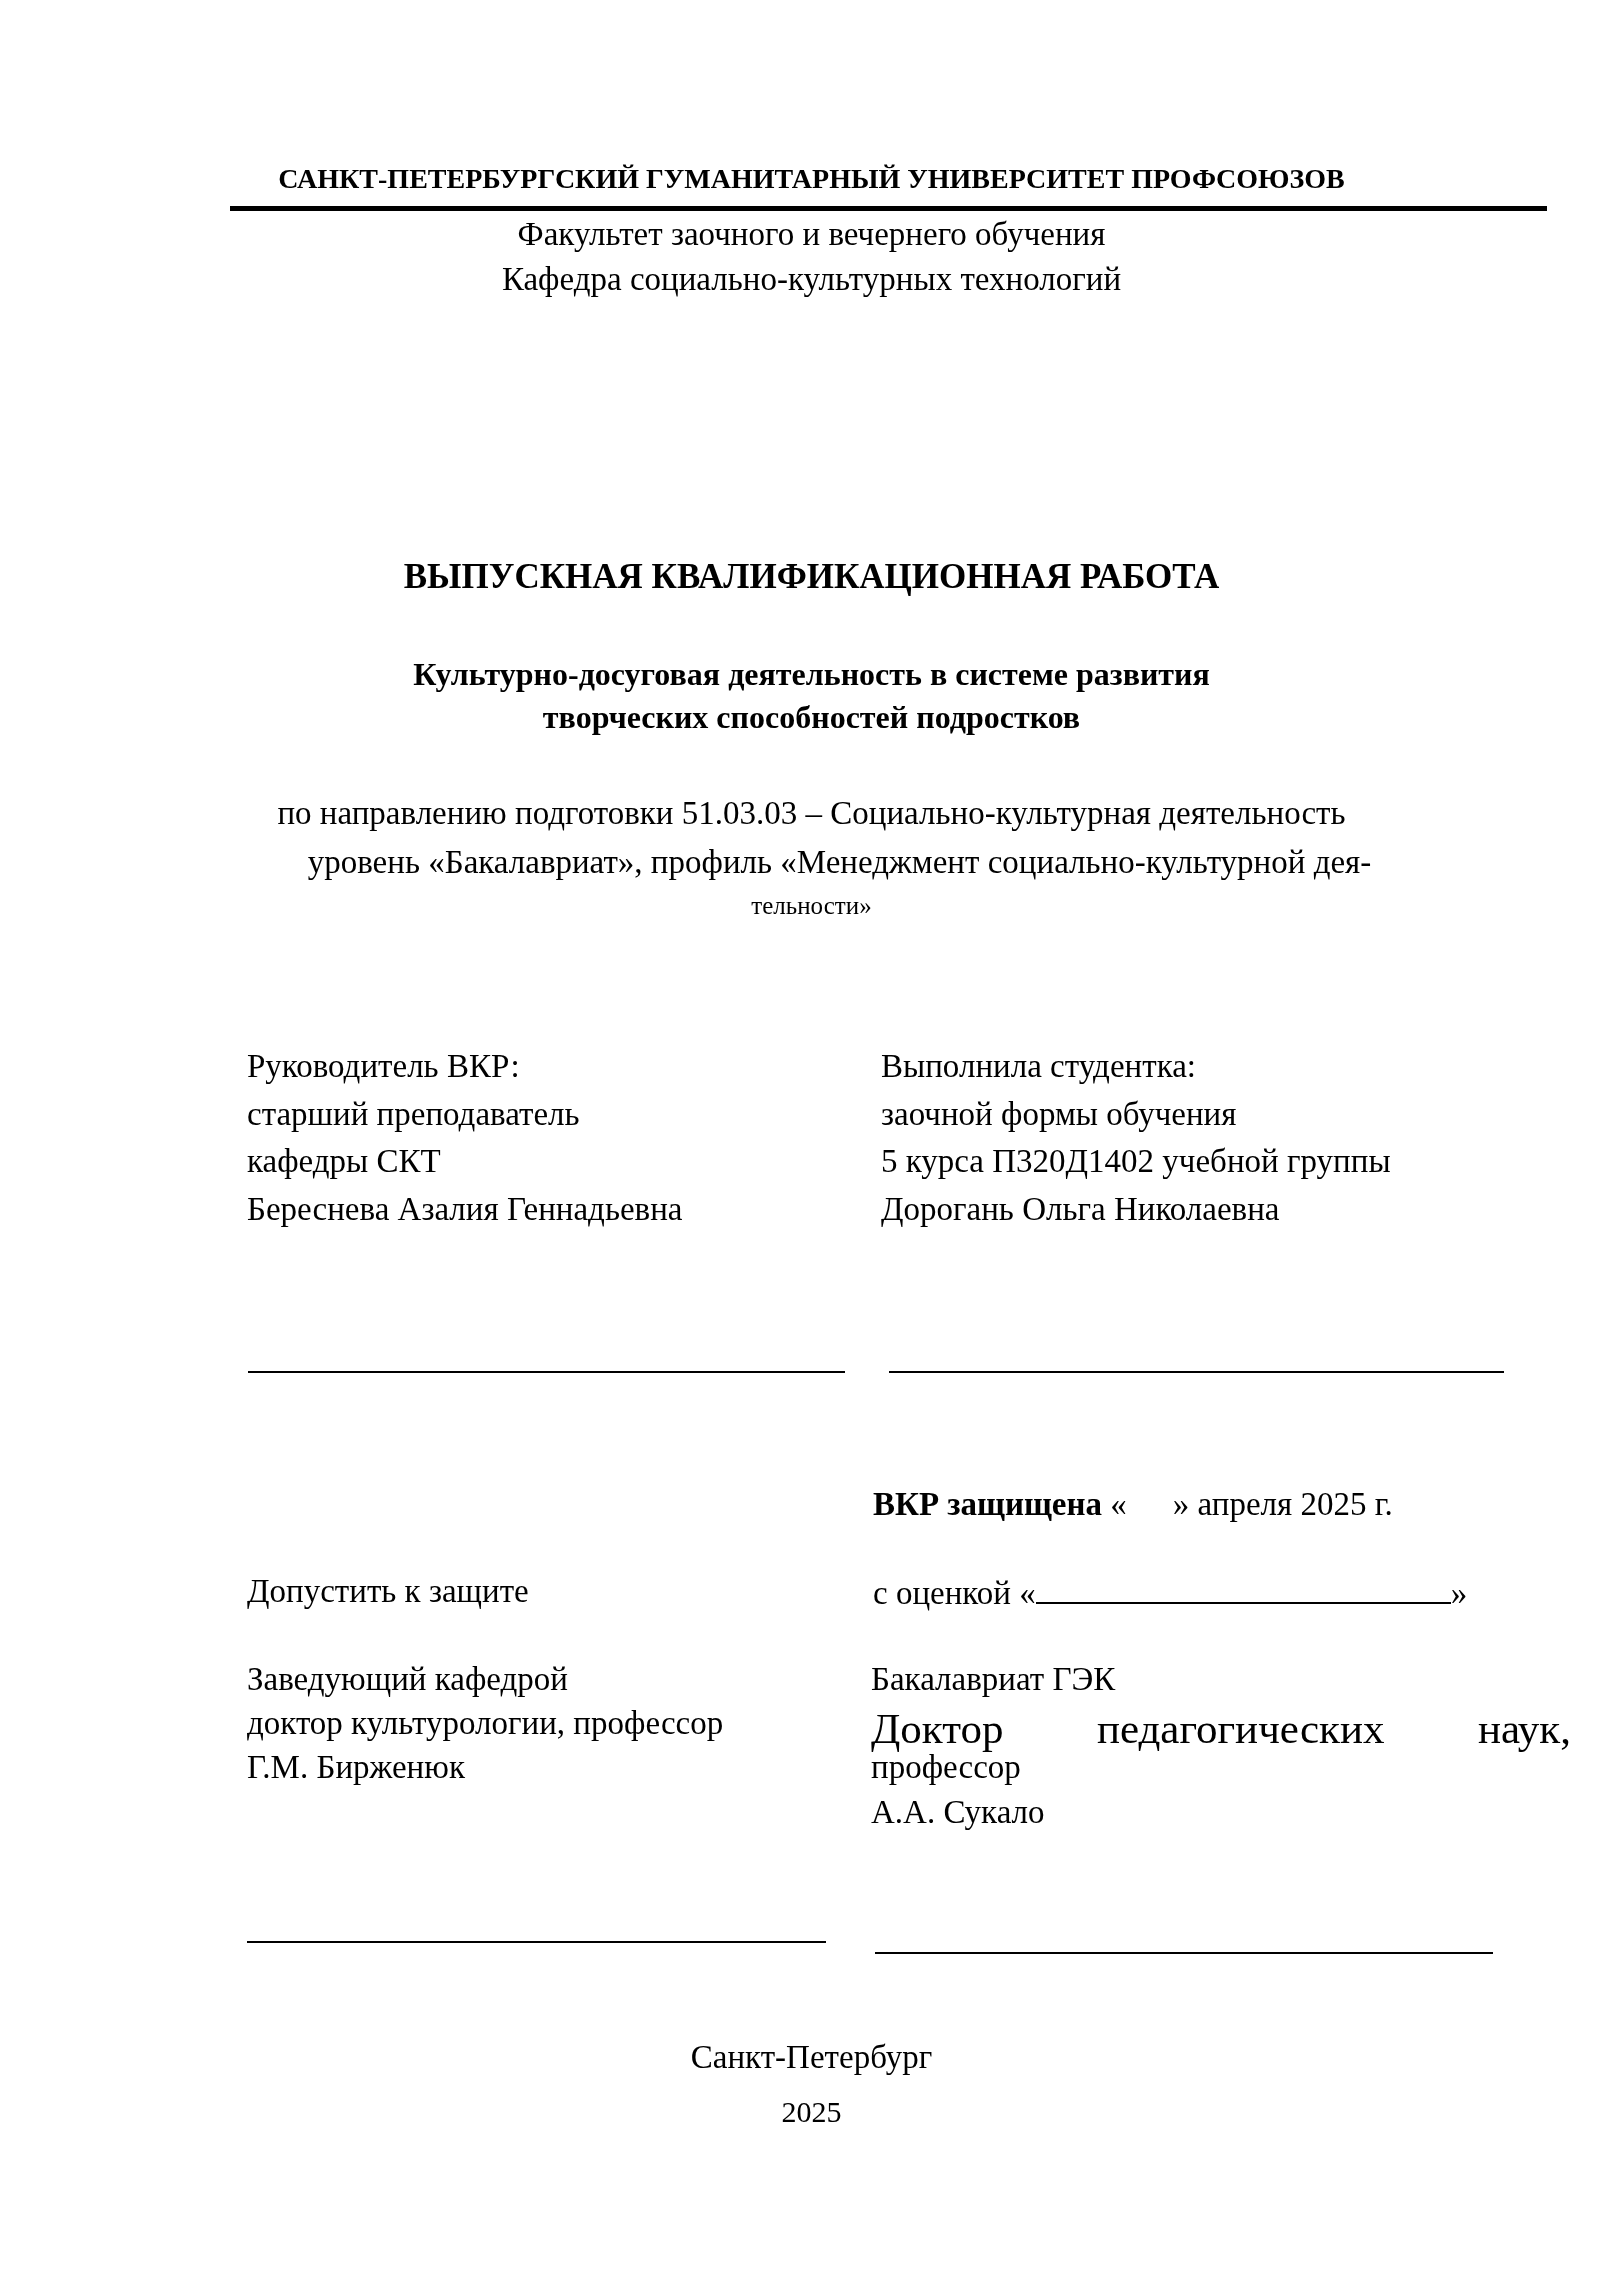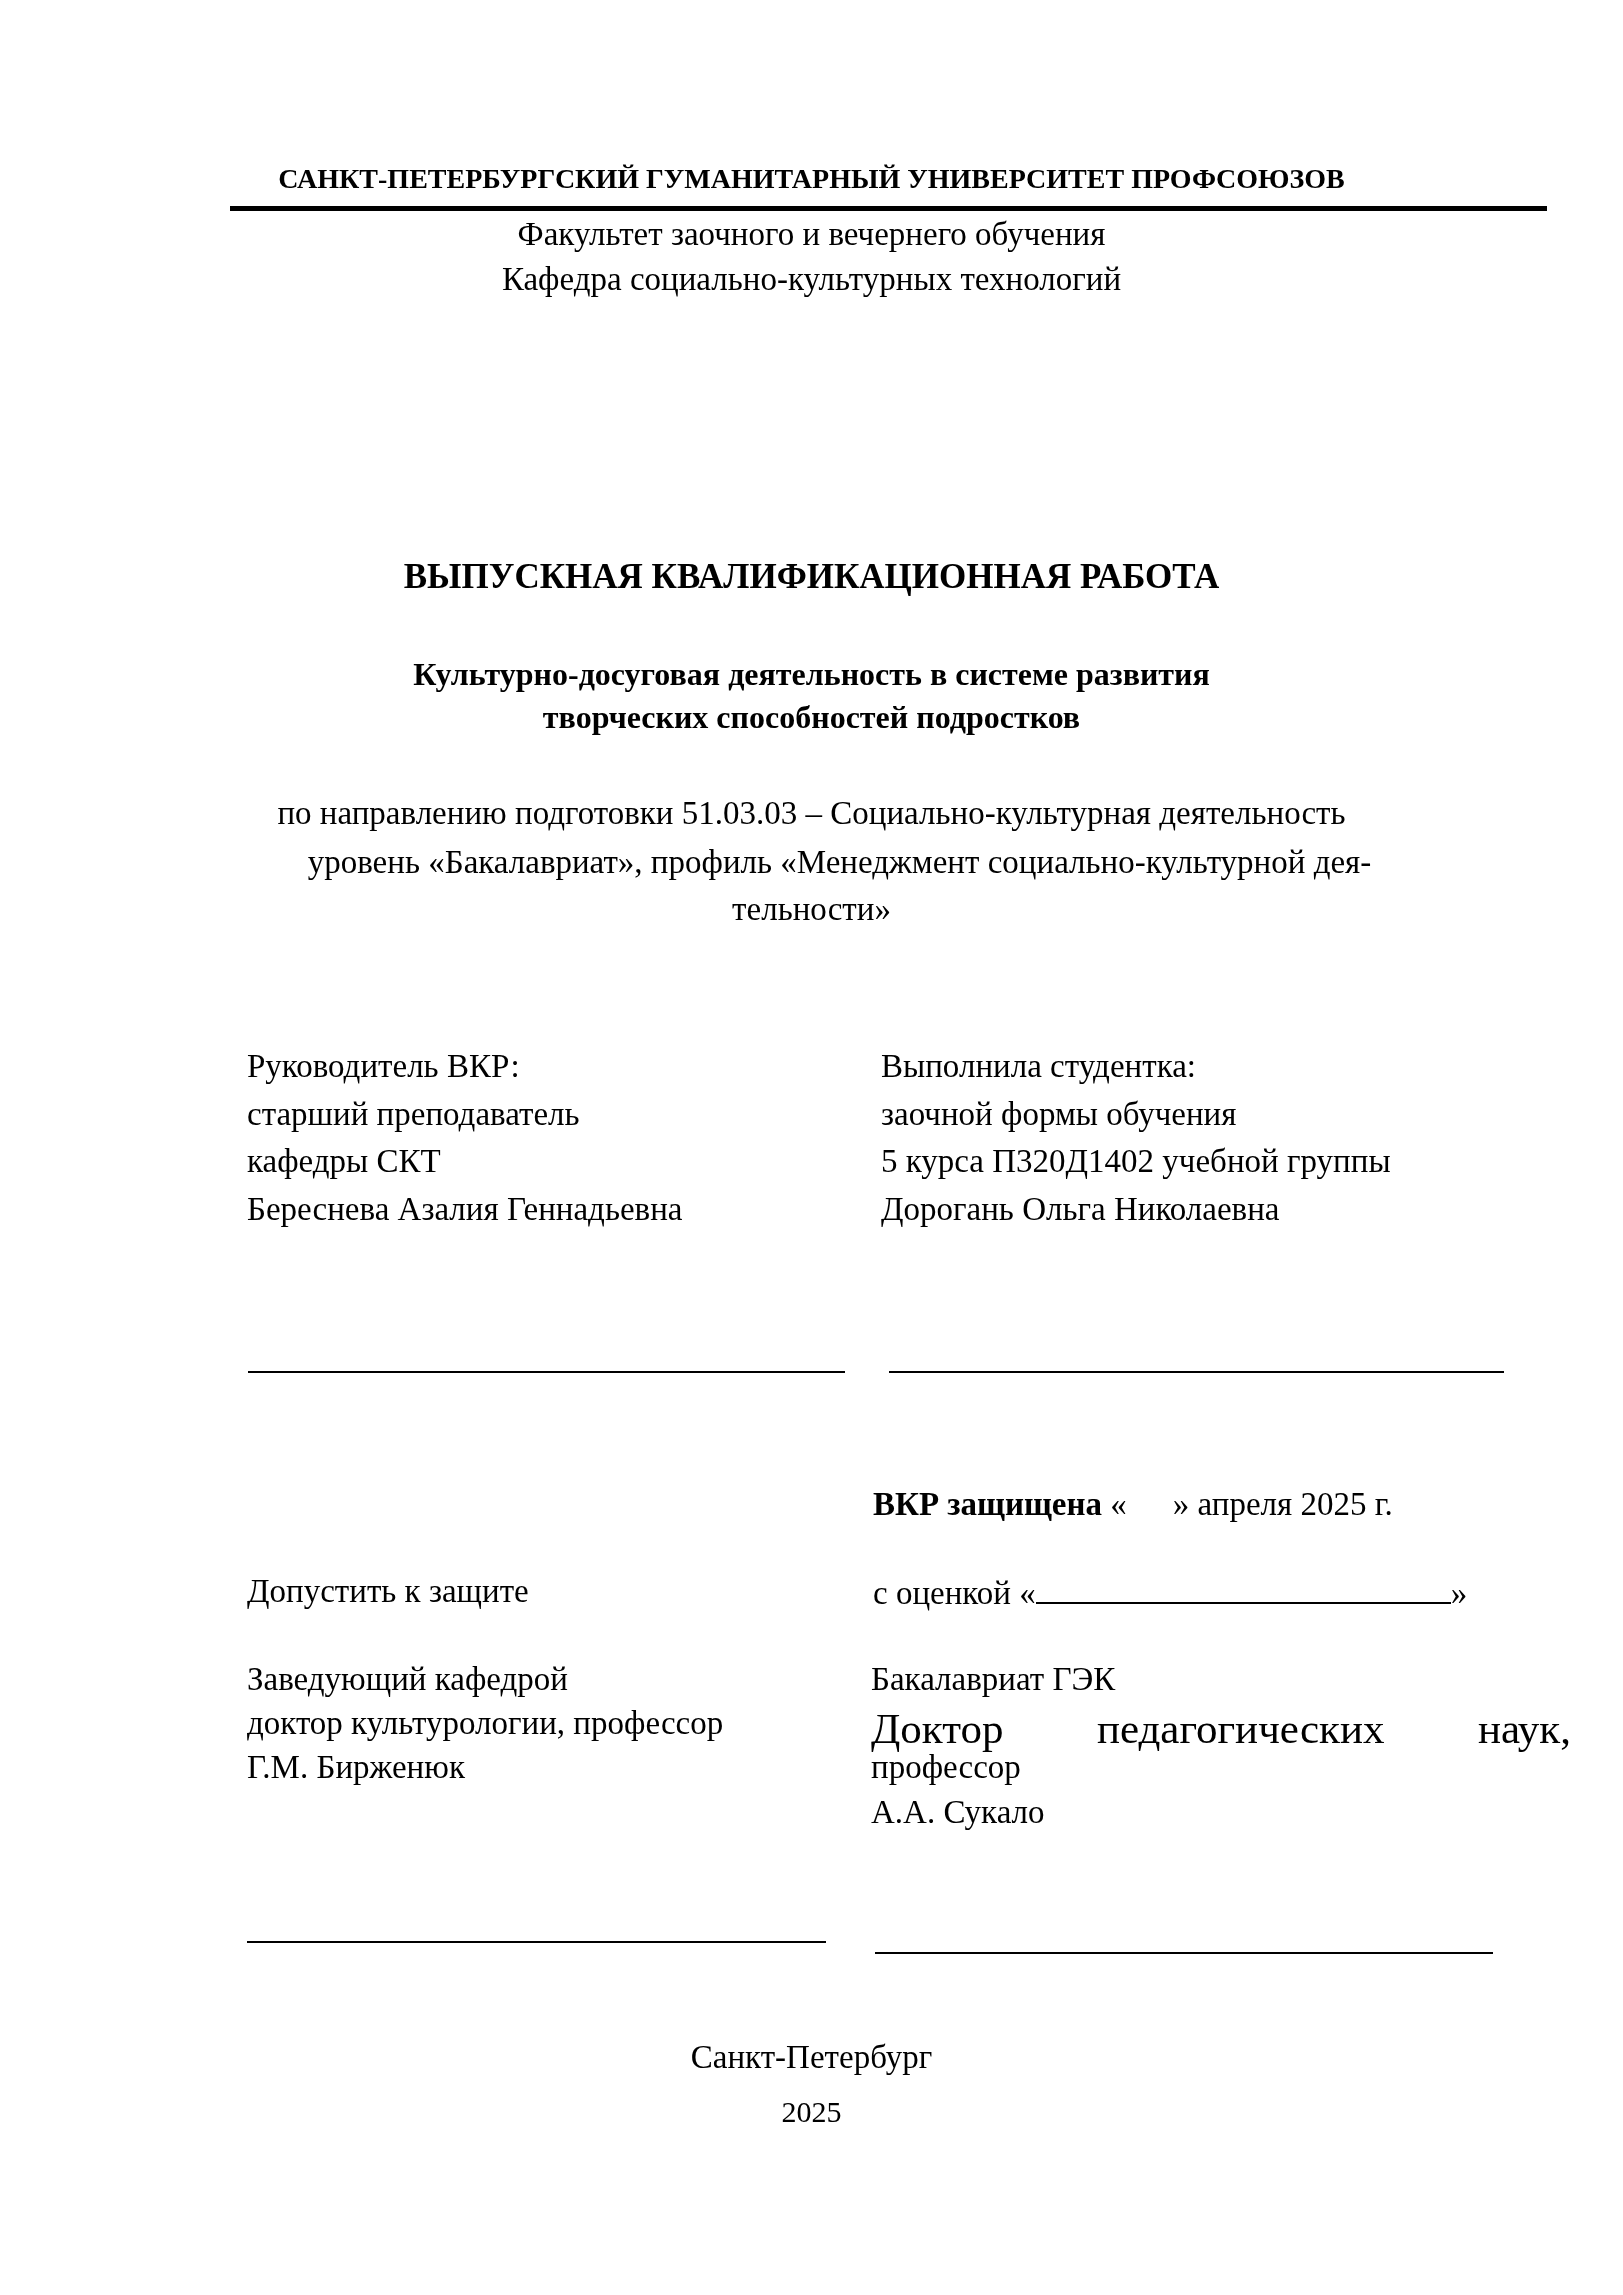--- a/index.html
+++ b/index.html
@@ -9,21 +9,21 @@
   .center { left: 0; width: 1623px; text-align: center; }
   .univ { top: 165px; font-size: 28px; font-weight: bold; }
   .rule { position: absolute; left: 230px; width: 1317px; top: 206px; height: 4.7px; background: #000; }
   .faculty { top: 218px; font-size: 33px; }
   .kafedra { top: 263px; font-size: 33px; }
   .title { top: 559px; font-size: 35px; font-weight: bold; }
   .sub1 { top: 658px; font-size: 32px; font-weight: bold; }
   .sub2 { top: 701px; font-size: 32px; font-weight: bold; }
   .spec { top: 797px; font-size: 33px; }
   .spec2 { top: 846px; font-size: 33px; margin-left: 28px; }
-  .spec3 { top: 893px; font-size: 33px; }
+  .spec3 { top: 893px; font-size: 25px; }
   .txt { font-size: 33px; }
   .sigline { position: absolute; height: 2.4px; background: #000; }
   .bold { font-weight: bold; }
   .justify-line { position: absolute; display: flex; justify-content: space-between; font-size: 43px; line-height: 1; }
   .blank-underline { display: inline-block; width: 415px; border-bottom: 2.4px solid #000; height: 27px; vertical-align: baseline; }
   .day-gap { display: inline-block; width: 46px; }
 </style>
 </head>
 <body>
 

